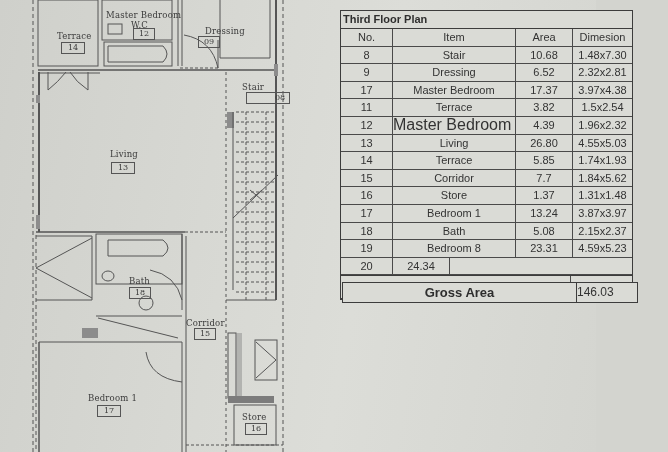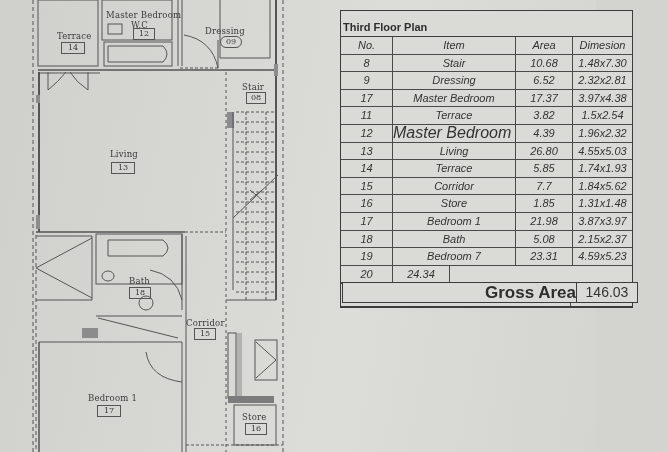--- a/index.html
+++ b/index.html
@@ -25,38 +25,38 @@
     background:transparent;
   }
   
   .tbl {
     position:absolute; left:340px; top:10px; width:291px;
     border:1.5px solid #3c3c3c; background:#dadbd6;
     font-family:"Liberation Sans", sans-serif; color:#333;
   }
   .tbl-title {
     height:17px; line-height:17px; font-weight:bold; font-size:11px; padding-left:2px;
-    border-bottom:1.5px solid #3c3c3c; color:#2e2e2e;margin-top:8px;
+    border-bottom:1.5px solid #3c3c3c; color:#2e2e2e;
   }
   .row { display:flex; height:16.6px; border-bottom:1px solid #4a4a4a; }
   .row:last-child { border-bottom:none; }
-  .cell { font-size:11px; line-height:16.6px; text-align:center; border-right:1px solid #4a4a4a; overflow:hidden; white-space:nowrap;font-style:italic; }
+  .cell { font-size:11px; line-height:16.6px; text-align:center; border-right:1px solid #4a4a4a; overflow:hidden; white-space:nowrap; }
   .cell:last-child { border-right:none; }
   .c-no { width:51px; }
   .c-item { width:122px;text-align:center; }
   .c-area { width:56px; }
   .c-dim { flex:1; }
   .row.head .cell { font-size:11px; }
   .row.blank { height:22px; border-bottom:1.5px solid #3c3c3c; border-top:1.5px solid #3c3c3c; }
   .gross {
     position:absolute; left:342px; top:282px; width:294px; height:19px;
     border:1.5px solid #3c3c3c; display:flex; background:#dadbd6;
   }
-  .gross .g-label { width:233px; text-align:right; font-weight:bold; font-size:17px; line-height:19px; border-right:1.5px solid #3c3c3c; color:#2e2e2e; }
-  .gross .g-val { flex:1; text-align:center; font-size:14px; line-height:19px; color:#333; }
+  .gross .g-label { width:233px; text-align:center; font-weight:bold; font-size:13px; line-height:19px; border-right:1.5px solid #3c3c3c; color:#2e2e2e; }
+  .gross .g-val { flex:1; text-align:left; font-size:12px; line-height:19px; color:#333; }
 </style>
 </head>
 <body>
 
 <div class="paper">
 
   <div class="plan">
     <svg width="300" height="452" viewBox="0 0 300 452">
       <g stroke="#555" fill="none" stroke-width="1">
 
@@ -159,24 +159,24 @@
     </svg>
 
     <div class="room-label" style="left:106px;top:10px;">Master Bedroom</div>
     <div class="room-label" style="left:131px;top:20px;">W.C</div>
     <div class="room-num" style="left:133px;top:28px;width:20px;">12</div>
 
     <div class="room-label" style="left:57px;top:31px;">Terrace</div>
     <div class="room-num" style="left:61px;top:42px;width:22px;">14</div>
 
     <div class="room-label" style="left:205px;top:26px;">Dressing</div>
-    <div class="room-num" style="left:220px;top:36px;width:20px;border-radius:6px;">09</div>
+    <div class="room-num" style="left:198px;top:36px;width:20px;">09</div>
 
     <div class="room-label" style="left:242px;top:82px;">Stair</div>
-    <div class="room-num" style="left:246px;top:92px;width:18px;">08</div>
+    <div class="room-num" style="left:246px;top:92px;width:18px;padding-left:24px;">08</div>
 
     <div class="room-label" style="left:110px;top:149px;">Living</div>
     <div class="room-num" style="left:111px;top:162px;width:22px;">13</div>
 
     <div class="room-label" style="left:129px;top:276px;">Bath</div>
     <div class="room-num" style="left:129px;top:287px;width:20px;">18</div>
 
     <div class="room-label" style="left:186px;top:318px;">Corridor</div>
     <div class="room-num" style="left:194px;top:328px;width:20px;">15</div>
 
@@ -239,38 +239,38 @@
     </div>
     <div class="row">
       <div class="cell c-no">15</div>
       <div class="cell c-item">Corridor</div>
       <div class="cell c-area">7.7</div>
       <div class="cell c-dim">1.84x5.62</div>
     </div>
     <div class="row">
       <div class="cell c-no">16</div>
       <div class="cell c-item">Store</div>
-      <div class="cell c-area">1.85</div>
+      <div class="cell c-area">1.37</div>
       <div class="cell c-dim">1.31x1.48</div>
     </div>
     <div class="row">
       <div class="cell c-no">17</div>
       <div class="cell c-item">Bedroom 1</div>
-      <div class="cell c-area">21.98</div>
+      <div class="cell c-area">13.24</div>
       <div class="cell c-dim">3.87x3.97</div>
     </div>
     <div class="row">
       <div class="cell c-no">18</div>
       <div class="cell c-item">Bath</div>
       <div class="cell c-area">5.08</div>
       <div class="cell c-dim">2.15x2.37</div>
     </div>
     <div class="row">
       <div class="cell c-no">19</div>
-      <div class="cell c-item">Bedroom 7</div>
+      <div class="cell c-item">Bedroom 8</div>
       <div class="cell c-area">23.31</div>
       <div class="cell c-dim">4.59x5.23</div>
     </div>
     <div class="row">
       <div class="cell c-no">20</div>
       <div class="cell c-area">24.34</div>
       <div class="cell c-dim"></div>
     </div>
     <div class="row blank">
       <div class="cell c-no" style="border-right:none;"></div>

